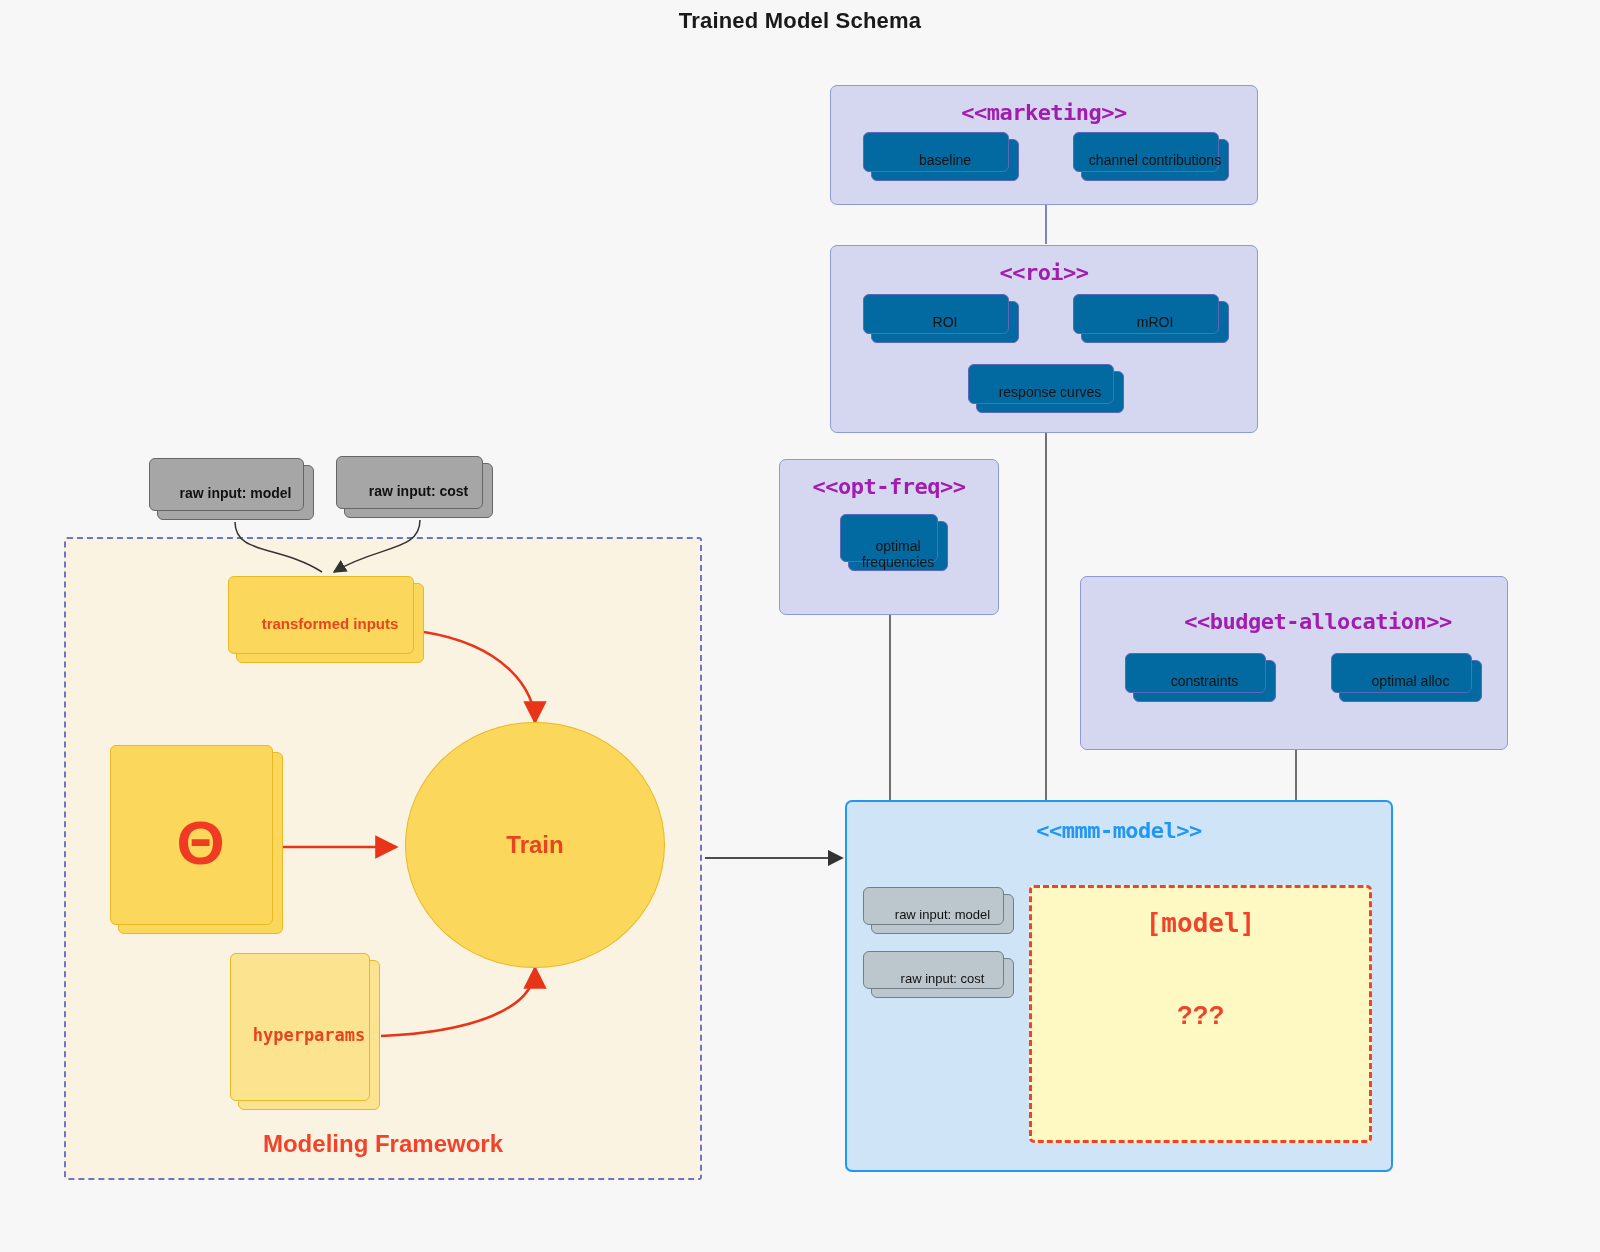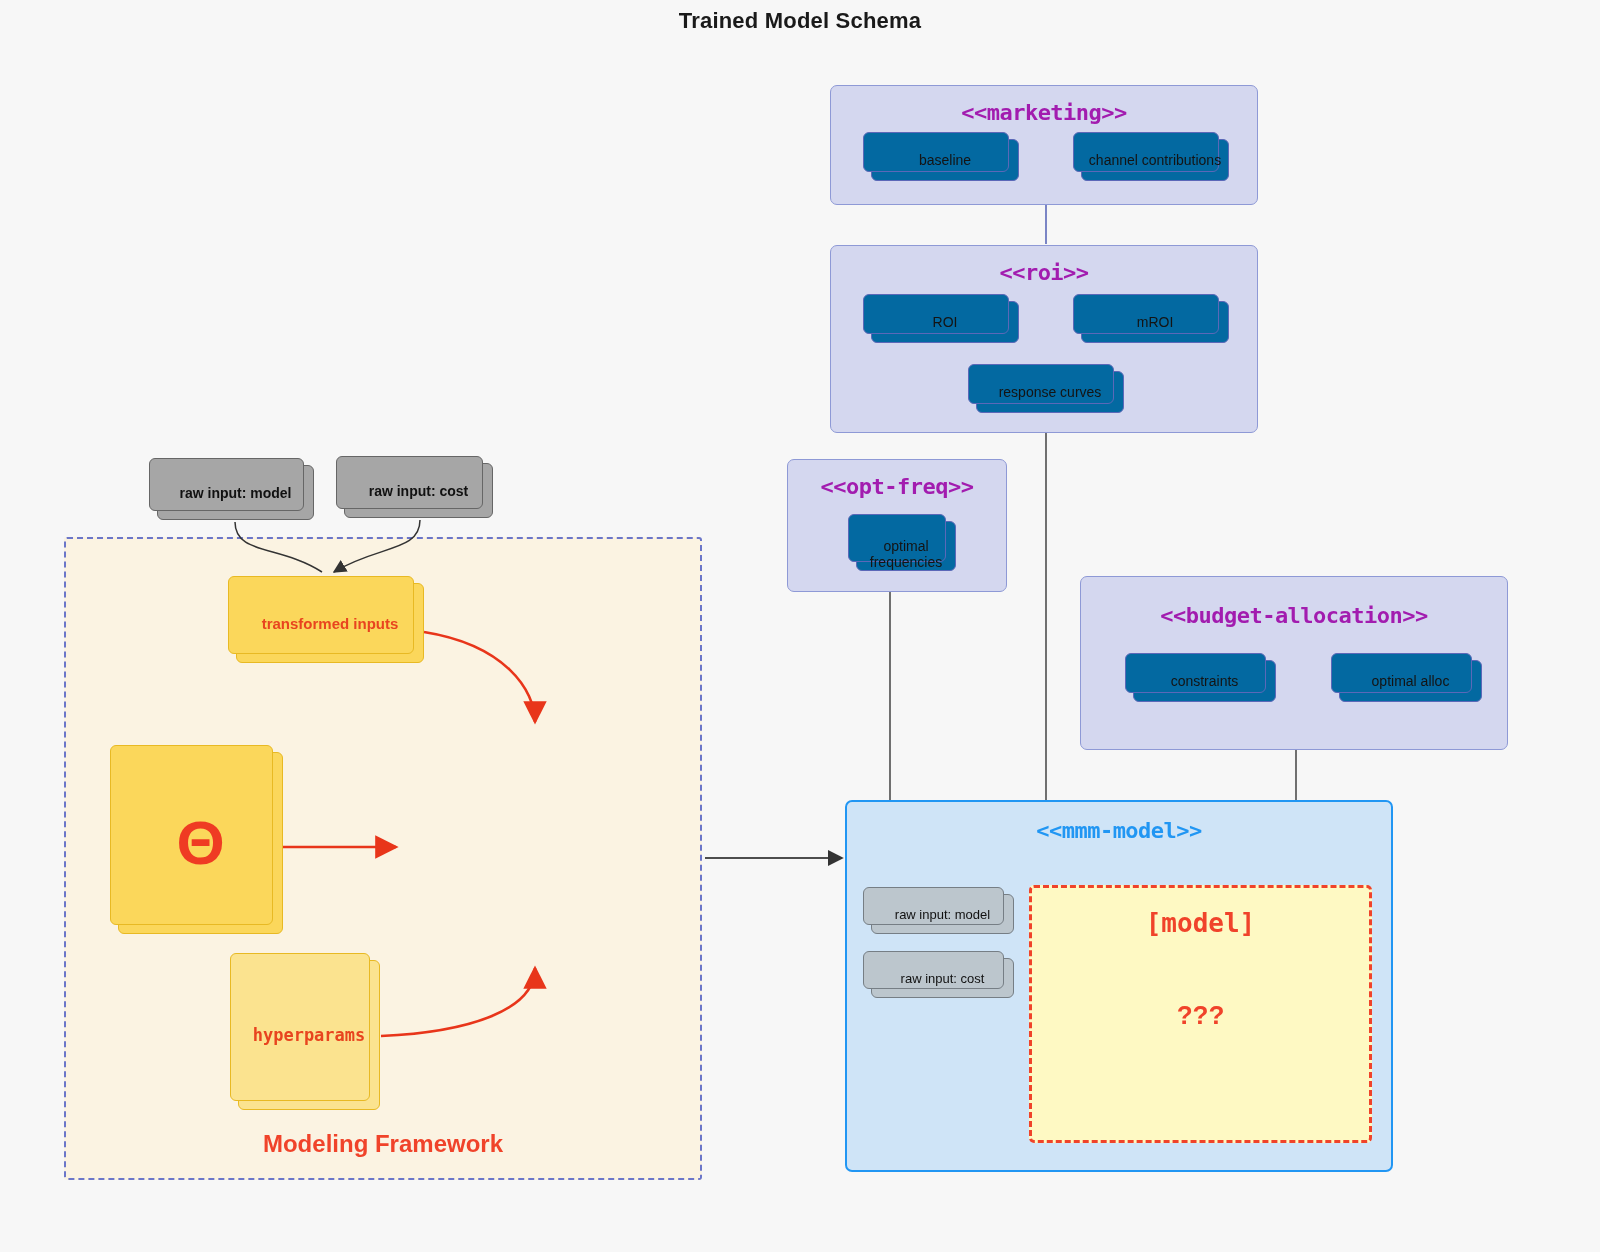--- a/index.html
+++ b/index.html
@@ -290,30 +290,30 @@
       <span>ROI</span>
     </div>
     <div class="node node-purple" style="left:250px; top:55px; width:148px; height:42px;">
       <span>mROI</span>
     </div>
     <div class="node node-purple" style="left:145px; top:125px; width:148px; height:42px;">
       <span>response curves</span>
     </div>
   </div>
 
-  <div class="pkg" style="left:779px; top:459px; width:220px; height:133px;margin-left:8px;">
+  <div class="pkg" style="left:779px; top:459px; width:220px; height:156px;">
     <div class="pkg-title" style="top:14px;">&lt;&lt;opt-freq&gt;&gt;</div>
     <div class="node node-purple" style="left:68px; top:61px; width:100px; height:50px; flex-direction:column;justify-content:flex-end;">
       <span>optimal</span>
       <span>frequencies</span>
     </div>
   </div>
 
   <div class="pkg" style="left:1080px; top:576px; width:428px; height:174px;">
-    <div class="pkg-title" style="top:26px;">&lt;&lt;budget-allocation&gt;&gt;</div>
+    <div class="pkg-title" style="top:32px;padding-left:24px;">&lt;&lt;budget-allocation&gt;&gt;</div>
     <div class="node node-purple" style="left:52px; top:83px; width:143px; height:42px;">
       <span>constraints</span>
     </div>
     <div class="node node-purple" style="left:258px; top:83px; width:143px; height:42px;">
       <span>optimal alloc</span>
     </div>
   </div>
 
   <div class="pkg-blue" style="left:845px; top:800px; width:548px; height:372px;">
     <div class="pkg-blue-title" style="top:16px;">&lt;&lt;mmm-model&gt;&gt;</div>
@@ -347,14 +347,17 @@
   </div>
 
   <div class="node node-yellow" style="left:118px; top:752px; width:165px; height:182px; z-index:12;">
     <span class="theta-glyph">Θ</span>
   </div>
 
   <div class="node node-yellow node-yellow-lt mono" style="left:238px; top:960px; width:142px; height:150px; z-index:12; font-size:17px;">
     <span>hyperparams</span>
   </div>
 
+  <div class="ellipse" style="left:405px; top:722px; width:260px; height:246px; z-index:12;">
+    <span>Train</span>
+  </div>
 
 </div>
 
 </body></html>

